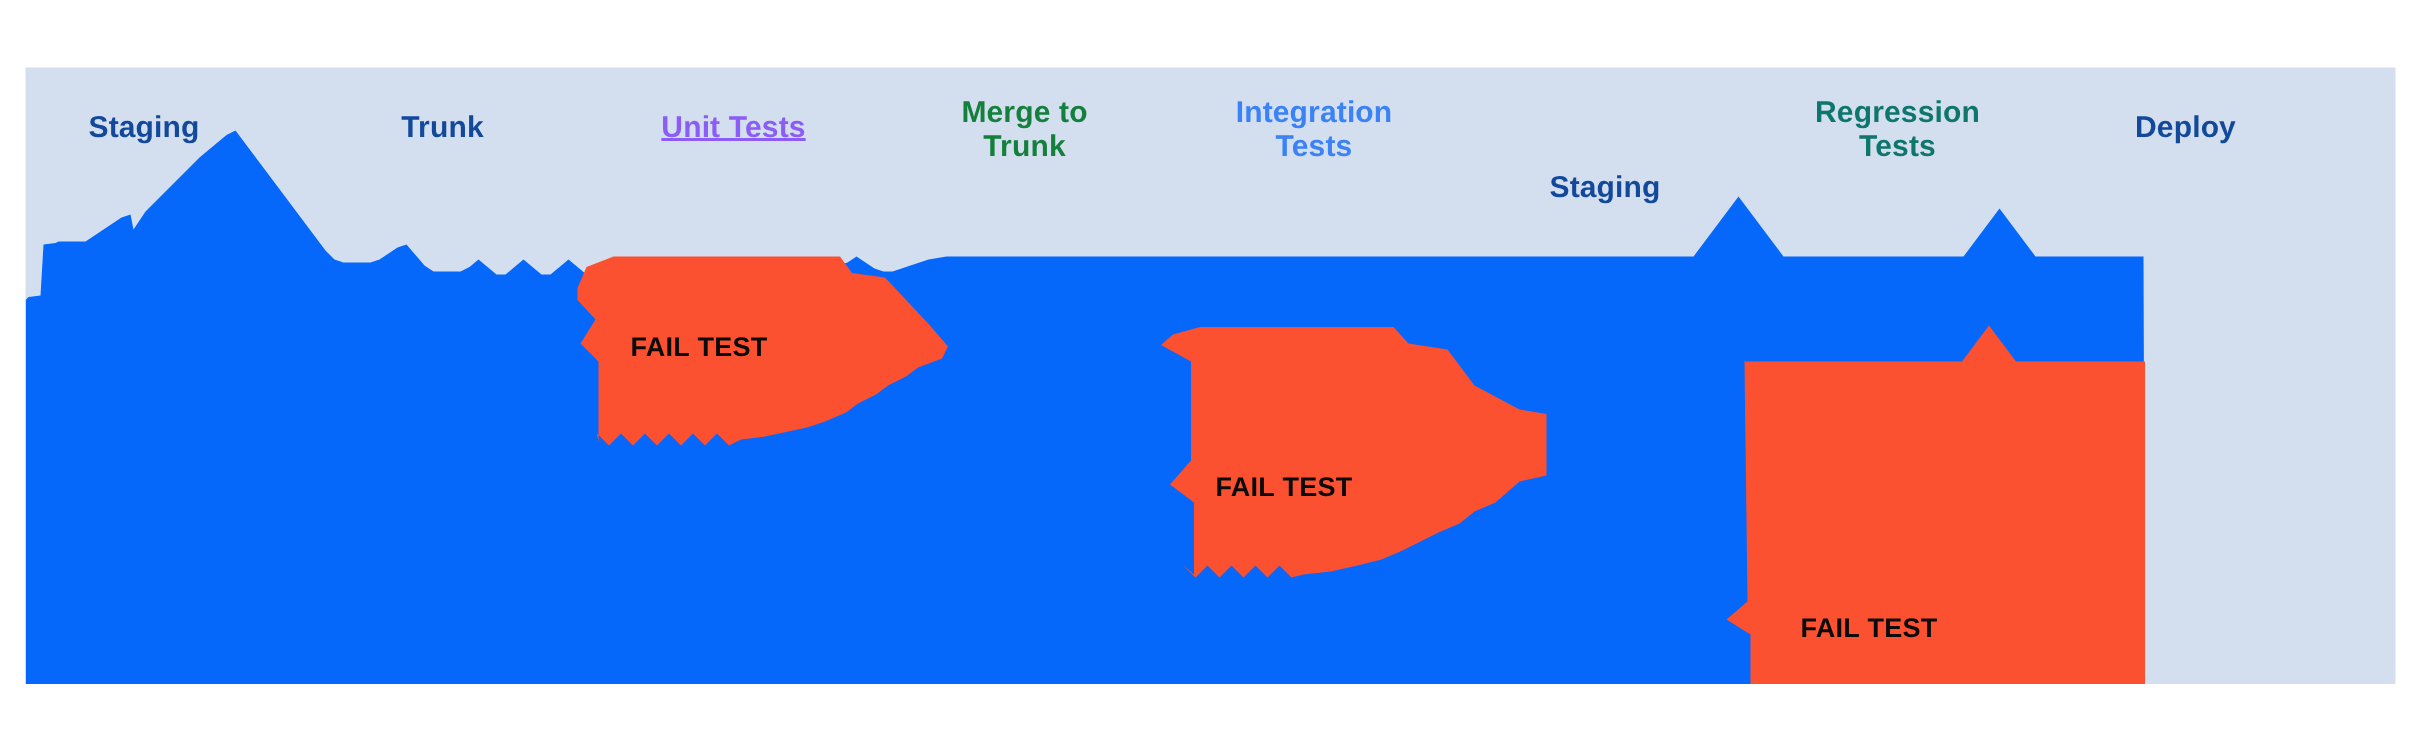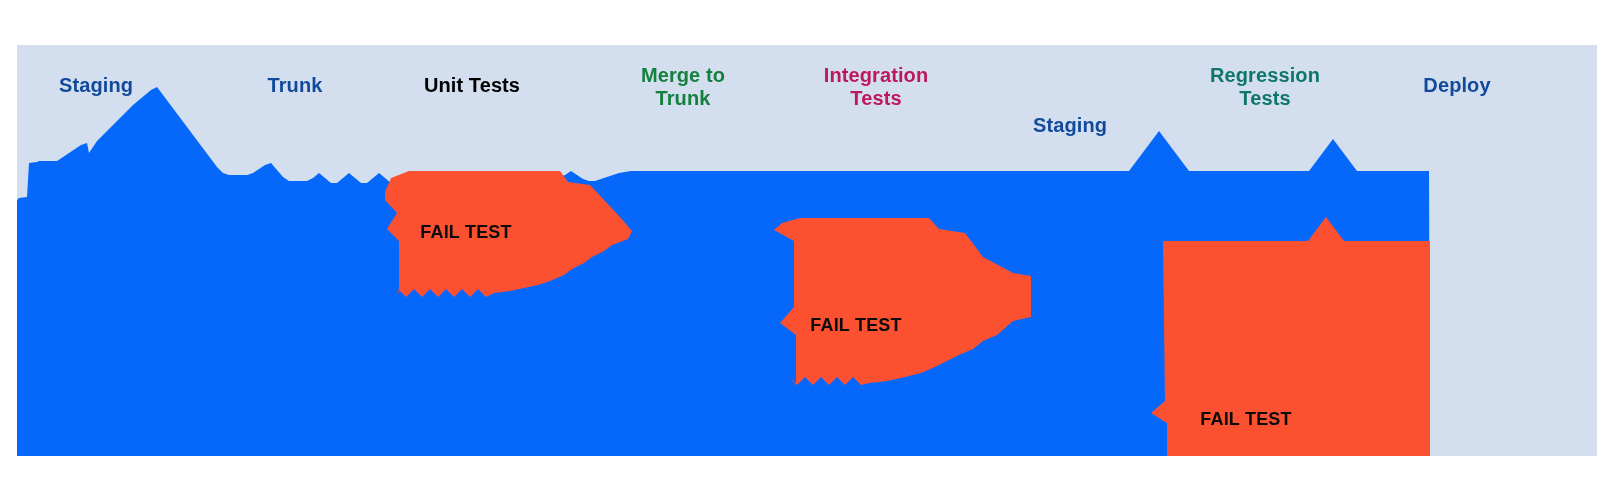--- a/index.html
+++ b/index.html
@@ -74,24 +74,24 @@
           <path d="M 368 147 L 374 133 L 392 126 L 543 126 L 551 137 L 573 140 L 603 172 L 615 186 L 611 194 L 595 200 L 587 206 L 575 212 L 567 218 L 555 224 L 547 230 L 533 236 L 521 240 L 507 243 L 493 246 L 477 248 L 469 252 L 461 244 L 453 252 L 445 244 L 437 252 L 429 244 L 421 252 L 413 244 L 405 252 L 397 244 L 389 252 L 381 244 L 382 250 L 382 196 L 370 184 L 380 168 L 368 155 Z" fill="#fc5130"></path>
           <path d="M 757 185 L 765 178 L 783 173 L 912 173 L 922 184 L 948 188 L 966 212 L 996 228 L 1014 231 L 1014 272 L 996 276 L 980 290 L 966 296 L 956 304 L 942 310 L 930 316 L 918 322 L 904 328 L 888 332 L 870 336 L 852 338 L 844 340 L 836 332 L 828 340 L 820 332 L 812 340 L 804 332 L 796 340 L 788 332 L 780 340 L 772 332 L 779 338 L 779 290 L 763 278 L 777 262 L 777 196 L 757 185 Z" fill="#fc5130"></path>
           <path d="M 1146 196 L 1291 196 L 1309 172 L 1327 196 L 1413 196 L 1413 411 L 1150 411 L 1150 378 L 1134 368 L 1148 356 L 1146 196 Z" fill="#fc5130"></path>
         </g>
     </svg>
   </div>
 
   <div id="stage-labels">
       <div class="stage-label" style="left: 96px; top: 74px; color: rgb(18, 73, 155);">Staging</div>
       <div class="stage-label" style="left: 295px; top: 74px; color: rgb(18, 73, 155);">Trunk</div>
-      <div class="stage-label" style="left: 472px; top: 74px; color: #000000;">Unit Tests</div>
+      <div class="stage-label" style="left: 489px; top: 74px; color: #8b5cf6; text-decoration: underline;">Unit Tests</div>
       <div class="stage-label" style="left: 683px; top: 64px; color: #15803d;">Merge to
 Trunk</div>
-      <div class="stage-label" style="left: 876px; top: 64px; color: #be185d;">Integration
+      <div class="stage-label" style="left: 876px; top: 64px; color: #3b82f6;">Integration
 Tests</div>
       <div class="stage-label" style="left: 1070px; top: 74px; color: rgb(18, 73, 155); margin-top: 40px;">Staging</div>
       <div class="stage-label" style="left: 1265px; top: 64px; color: #0f766e;">Regression
 Tests</div>
       <div class="stage-label" style="left: 1457px; top: 74px; color: rgb(18, 73, 155);">Deploy</div>
     </div>
   <div id="fail-labels">
       <div class="fail-label" style="left: 466px; top: 232px; color: rgb(11, 11, 11);">FAIL TEST</div>
       <div class="fail-label" style="left: 856px; top: 325px; color: rgb(11, 11, 11);">FAIL TEST</div>
       <div class="fail-label" style="left: 1246px; top: 419px; color: rgb(11, 11, 11);">FAIL TEST</div>

